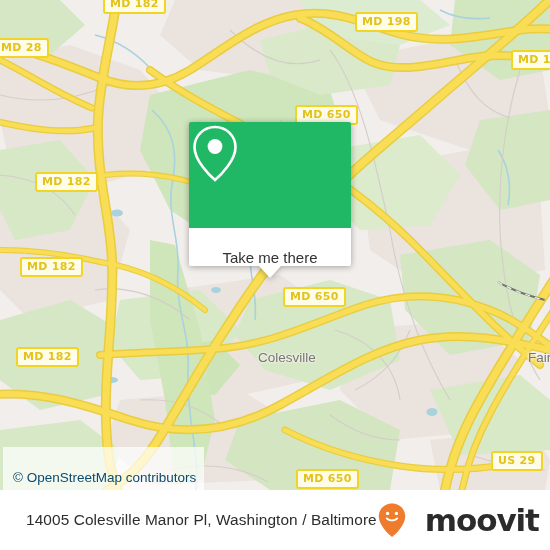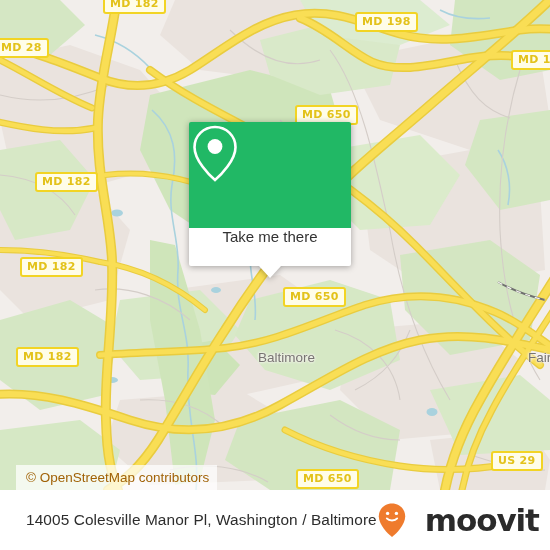--- a/index.html
+++ b/index.html
@@ -12,29 +12,29 @@
 
   
   .shield{position:absolute;background:#fffde8;border:2px solid #f2d424;border-radius:3px;
           color:#e3c21a;font-size:11px;font-weight:bold;letter-spacing:.3px;
           padding:1px 5px 2px 5px;line-height:13px;white-space:nowrap;
           font-family:"DejaVu Sans",sans-serif;}
   .placelbl{position:absolute;color:#777471;font-size:13.5px;white-space:nowrap;
             font-family:"Liberation Sans",sans-serif;text-shadow:0 0 3px #f6f3f0,0 0 3px #f6f3f0,0 0 2px #f6f3f0;}
 
   
-  #attrib{position:absolute;left:16px;bottom:0;background:rgba(255,255,255,.72);
-          color:#a16207;font-size:13.5px;line-height:21px;padding:2px 8px 2px 10px;
+  #attrib{position:absolute;left:3px;bottom:0;background:rgba(255,255,255,.72);
+          color:#0c4a6e;font-size:13.5px;line-height:21px;padding:20px 8px 2px 10px;
           font-family:"Liberation Sans",sans-serif;white-space:nowrap;}
 
   
   #popup{position:absolute;left:189px;top:122px;width:162px;
          filter:drop-shadow(0 1px 3px rgba(0,0,0,.33));}
   #popup-head{height:106px;border-radius:2px 2px 0 0;display:flex;align-items:center;justify-content:center;}
-  #popup-body{background:#fff;height:38px;display:flex;align-items:flex-start;justify-content:center;
+  #popup-body{background:#fff;height:38px;display:flex;align-items:flex-end;justify-content:center;
               border-radius:0 0 2px 2px;position:relative;}
   #popup-label{color:#333;font-size:15px;font-family:"Liberation Sans",sans-serif;}
   #popup-tail{position:absolute;left:50%;margin-left:-11px;top:100%;width:0;height:0;
               border-left:11px solid transparent;border-right:11px solid transparent;
               border-top:12px solid #fff;}
 
   
   #footer{position:absolute;left:0;top:490px;width:550px;height:60px;background:#fff;
           display:flex;align-items:center;}
   #footer-address{flex:1;padding-left:26px;color:#2d2d2d;font-size:15.4px;
@@ -184,21 +184,21 @@
     <div class="shield" style="left:511px;top:50px;">MD 198</div>
     <div class="shield" style="left:-6px;top:38px;">MD 28</div>
     <div class="shield" style="left:295px;top:105px;">MD 650</div>
     <div class="shield" style="left:35px;top:172px;">MD 182</div>
     <div class="shield" style="left:20px;top:257px;">MD 182</div>
     <div class="shield" style="left:283px;top:287px;">MD 650</div>
     <div class="shield" style="left:16px;top:347px;">MD 182</div>
     <div class="shield" style="left:296px;top:469px;">MD 650</div>
     <div class="shield" style="left:491px;top:451px;">US 29</div>
 
-    <div class="placelbl" style="left:258px;top:350px;">Baltimore</div>
+    <div class="placelbl" style="left:258px;top:350px;">Colesville</div>
     <div class="placelbl" style="left:528px;top:350px;">Fair</div>
 
     <div id="attrib">© OpenStreetMap contributors</div>
 
     <div id="popup">
       <div id="popup-head" style="background:#21b865;">
         <svg width="52" height="62" viewBox="0 0 52 62">
           <path d="M26 5 C14.5 5 5.5 14 5.5 25.2 C5.5 38 20 53 26 58 C32 53 46.5 38 46.5 25.2 C46.5 14 37.5 5 26 5 Z" fill="none" stroke="#ffffff" stroke-width="2.6"></path>
           <circle cx="26" cy="24.5" r="7.4" fill="#ffffff"></circle>
         </svg>

